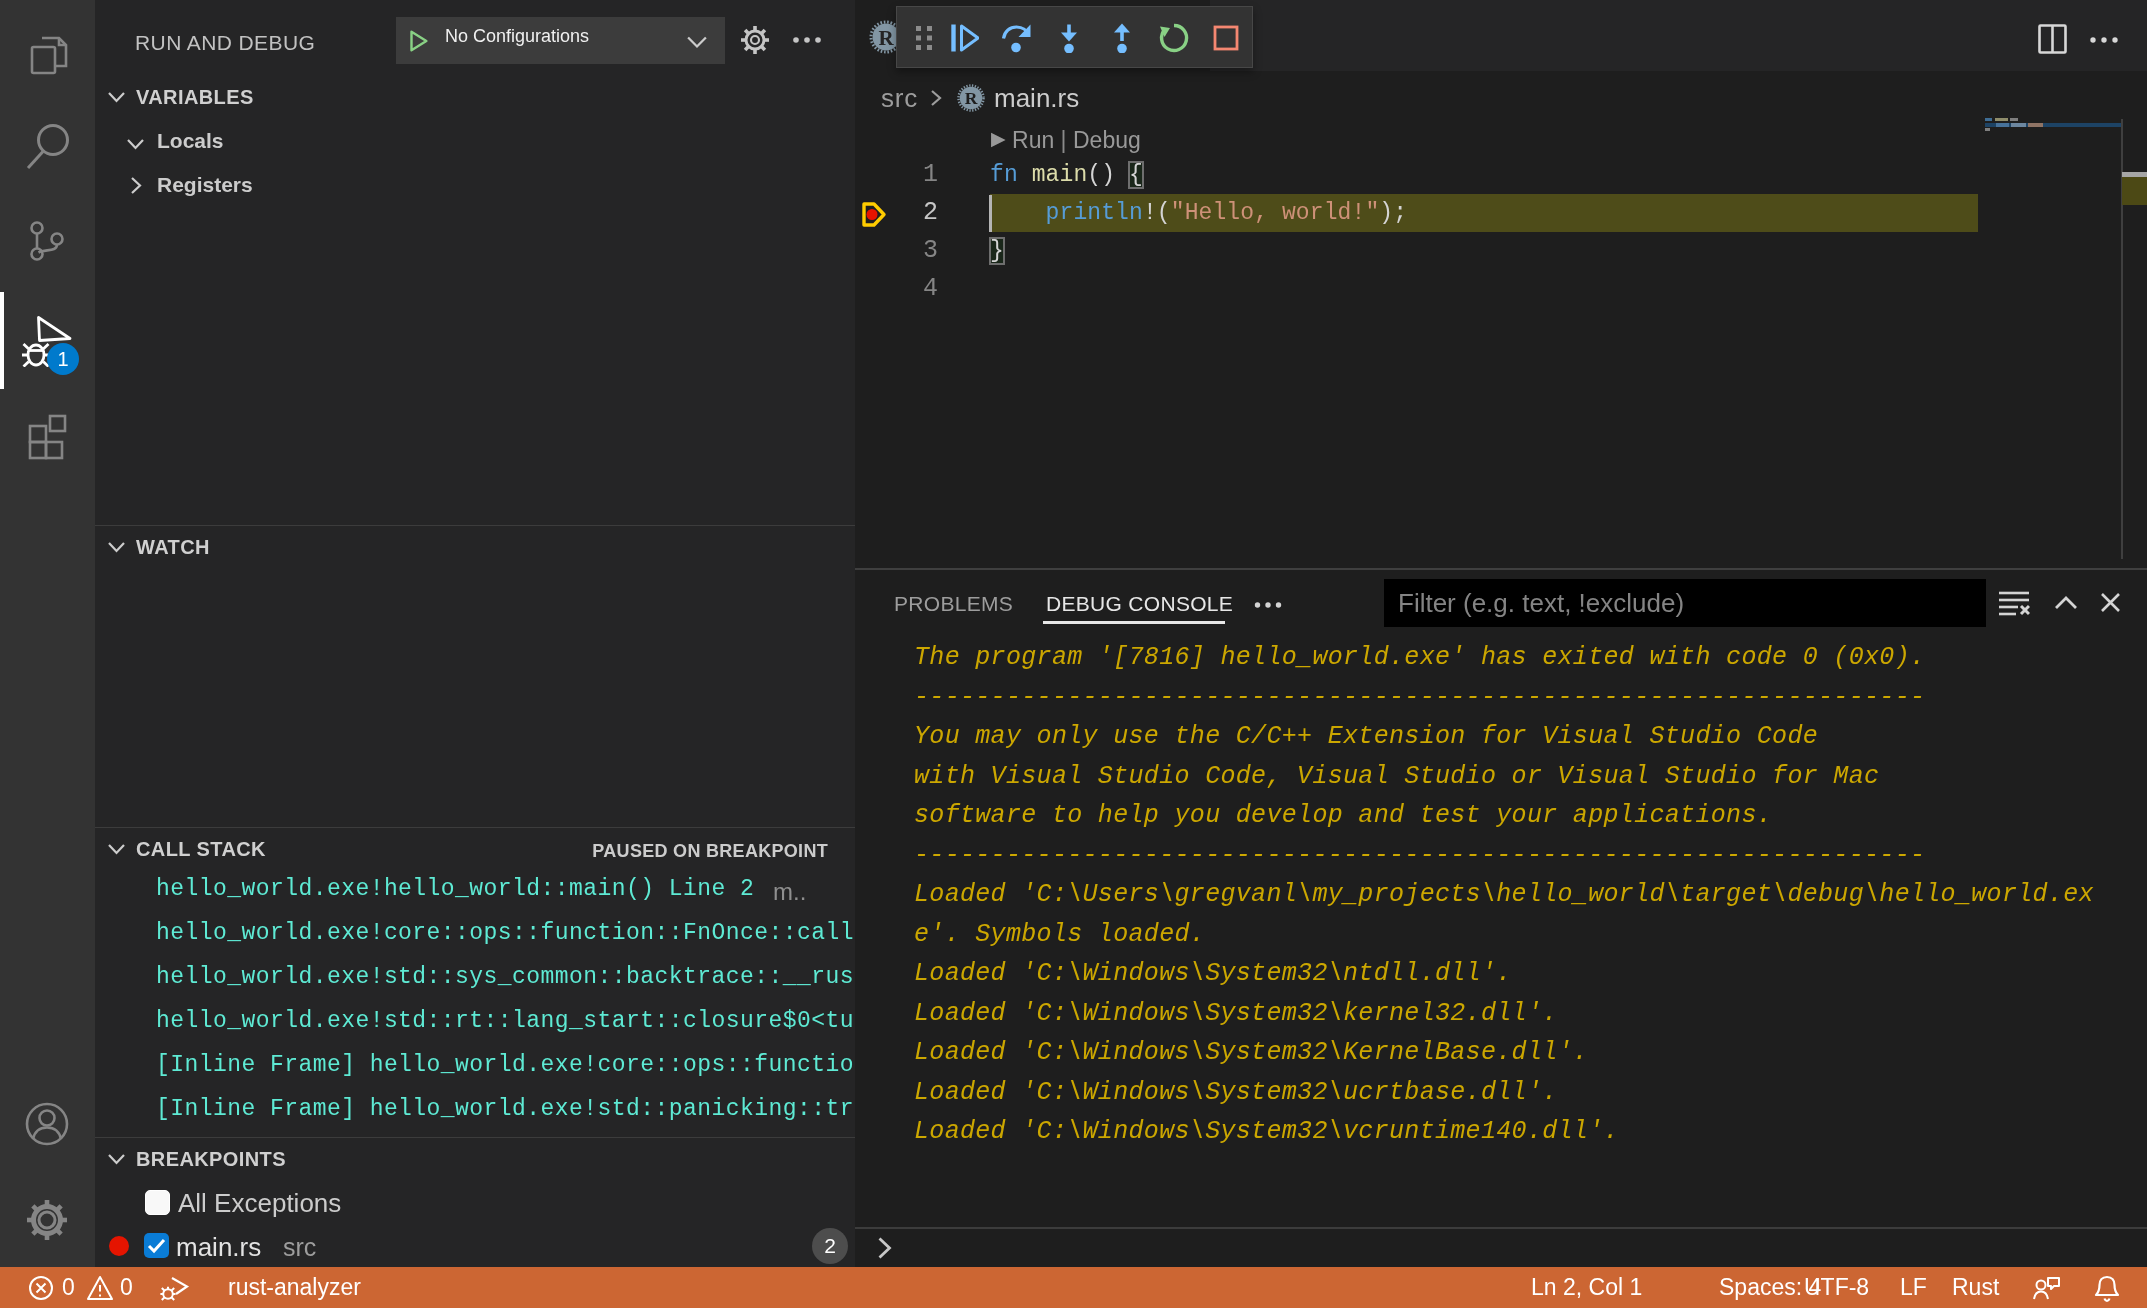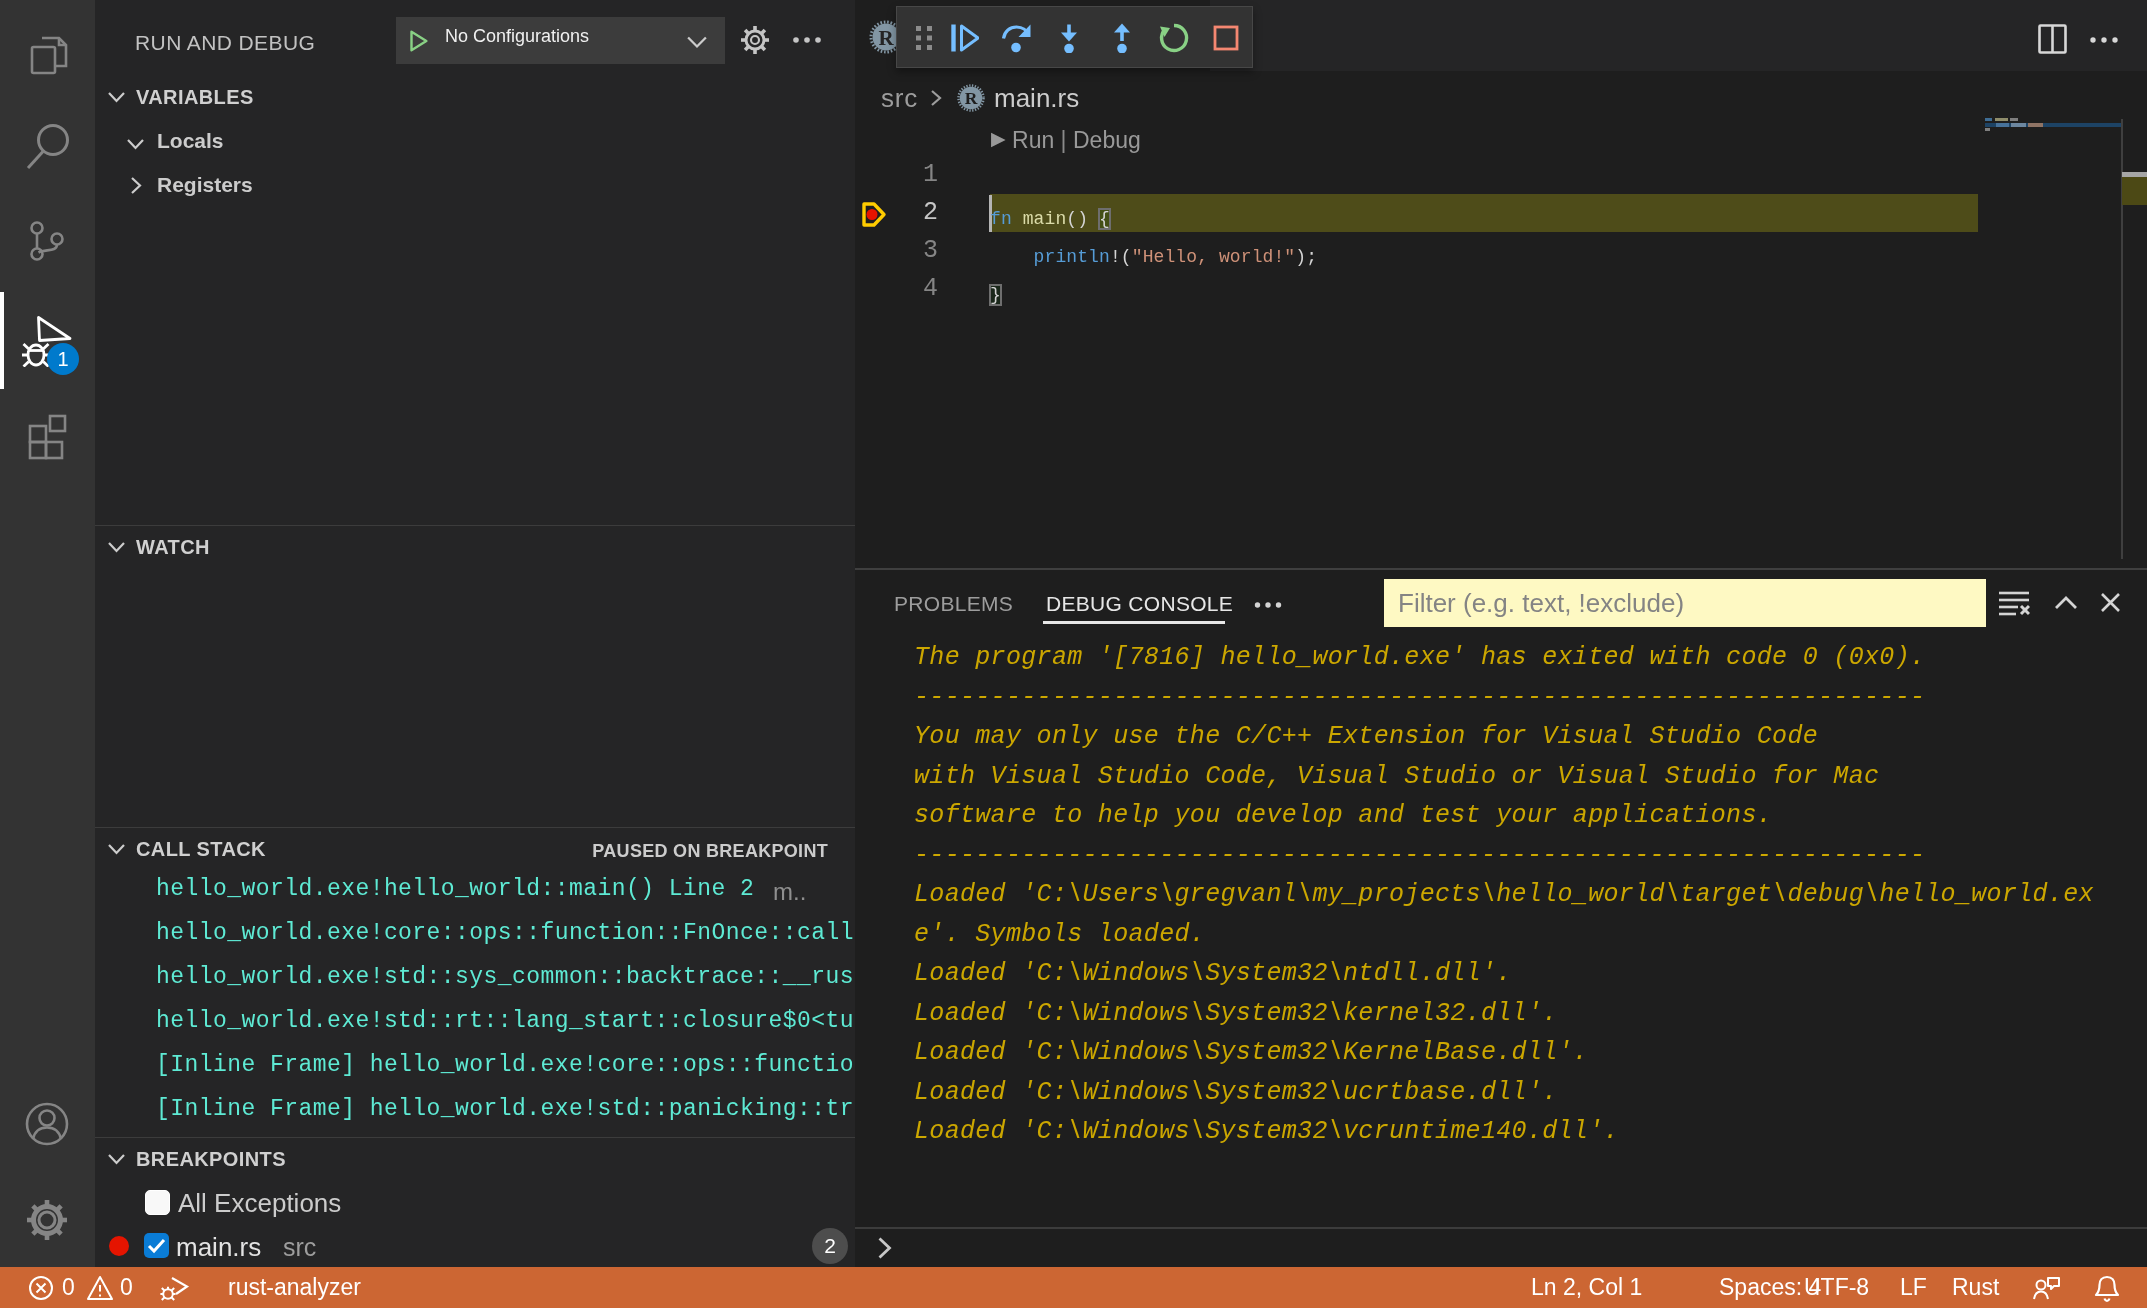--- a/index.html
+++ b/index.html
@@ -18,21 +18,21 @@
   .sechead{position:absolute;left:41px;font-size:20px;font-weight:bold;color:#d0d0d0;letter-spacing:0.4px;}
   .chev{position:absolute;}
   .treeitem{position:absolute;left:62px;font-size:21px;font-weight:bold;color:#cccccc;}
   .sep{position:absolute;left:0;width:760px;height:1px;background:#3c3c3c;}
   .csrow{position:absolute;left:61px;font-family:"Liberation Mono",monospace;font-size:23px;letter-spacing:0.44px;color:#5eead4;white-space:pre;text-align:center;}
   
   #editor{left:855px;top:0;width:1292px;height:570px;background:#1e1e1e;overflow:hidden;}
   #tabbar{left:0;top:0;width:1292px;height:71px;background:#252526;}
   #activetab{left:0;top:0;width:355px;height:71px;background:#1e1e1e;}
   #toolbar{left:41px;top:6px;width:357px;height:62px;background:#333333;border:1px solid #474747;box-sizing:border-box;box-shadow:0 4px 8px rgba(0,0,0,.35);}
-  .codeline{position:absolute;left:135px;font-family:"Liberation Mono",monospace;font-size:18px;letter-spacing:0.1px;white-space:pre;line-height:38px;margin-top:44px;}
+  .codeline{position:absolute;left:135px;font-family:"Liberation Mono",monospace;font-size:23px;letter-spacing:0.1px;white-space:pre;line-height:38px;}
   .lnum{position:absolute;width:48px;text-align:right;font-family:"Liberation Mono",monospace;font-size:25px;color:#858585;line-height:38px;}
   
   #panel{left:855px;top:568px;width:1292px;height:699px;background:#1e1e1e;border-top:2px solid #3f3f3f;box-sizing:border-box;}
   
   #status{left:0;top:1267px;width:2147px;height:41px;background:#cc6633;color:#ffffff;font-size:23px;}
   .sitem{position:absolute;top:0;line-height:41px;white-space:pre;}
 </style>
 </head>
 <body>
 <div id="root">
@@ -291,21 +291,21 @@
     <div class="abs" style="left:39px;top:22px;font-size:21px;color:#9d9d9d;letter-spacing:0.3px;">PROBLEMS</div>
     <div class="abs" style="left:191px;top:22px;font-size:21px;color:#e7e7e7;letter-spacing:0.3px;">DEBUG CONSOLE</div>
     <div class="abs" style="left:188px;top:51px;width:182px;height:3px;background:#e7e7e7;"></div>
     <svg class="abs" style="left:399px;top:30px;width:28px;height:10px;" viewBox="0 0 28 10">
         <g fill="#d4d4d4">
           <circle cx="3.5" cy="5" r="2.7"></circle>
           <circle cx="14" cy="5" r="2.7"></circle>
           <circle cx="24.5" cy="5" r="2.7"></circle>
         </g>
       </svg>
-    <div class="abs" style="left:529px;top:9px;width:602px;height:48px;background:#fef9c3;">
+    <div class="abs" style="left:529px;top:9px;width:602px;height:48px;background:#000000;">
       <div class="abs" style="left:14px;top:9px;font-size:26px;color:#848484;">Filter (e.g. text, !exclude)</div>
     </div>
 
     <svg class="abs" style="left:1143px;top:20px;width:32px;height:26px;" viewBox="0 0 32 26" fill="none" stroke="#d4d4d4" stroke-width="2.6">
       <path d="M1 3 H31"></path>
         <path d="M1 10 H31"></path>
         <path d="M1 17 H20"></path>
         <path d="M1 24 H18"></path>
       <path d="M23 16 L31 24 M31 16 L23 24" stroke-width="3"></path>
     </svg>

